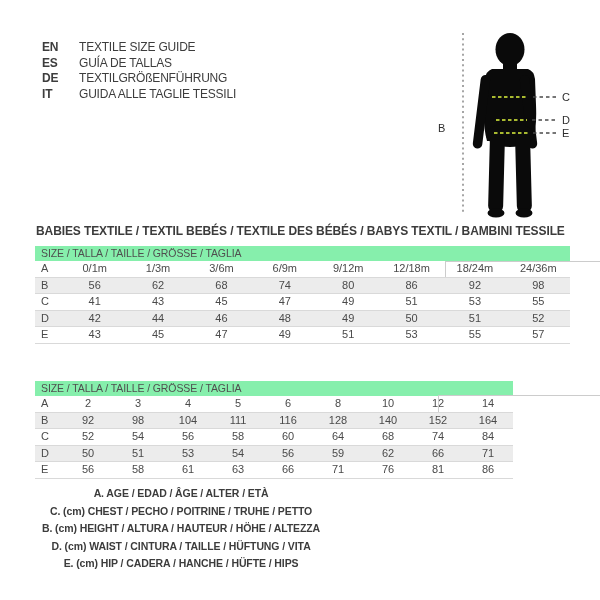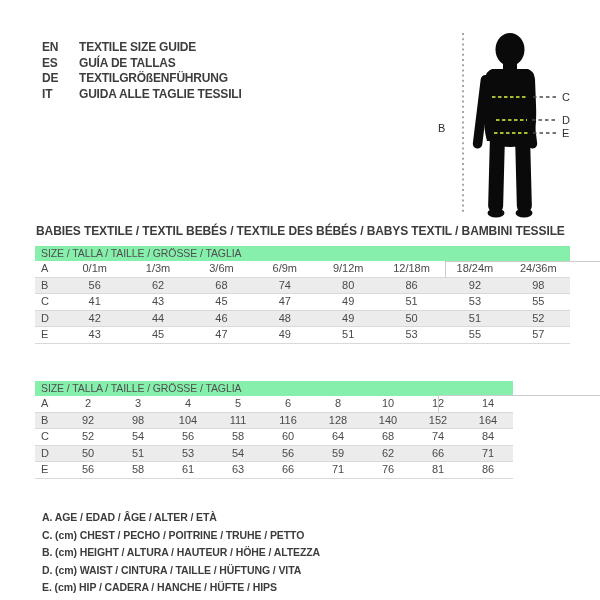--- a/index.html
+++ b/index.html
@@ -4,38 +4,38 @@
 <style>
   html,body{margin:0;padding:0;background:#fff;}
   .canvas{
     position:relative;width:600px;height:600px;background:#ffffff;
     font-family:"Liberation Sans",sans-serif;overflow:hidden;
   }
   
   .lang-list{position:absolute;left:42px;top:39px;}
   .lang-row{display:flex;height:15.8px;align-items:center;}
   .lang-code{width:37px;font-size:12px;font-weight:700;color:#3d3d3d;letter-spacing:-0.2px;}
-  .lang-label{font-size:12px;font-weight:700;color:#3d3d3d;letter-spacing:-0.2px;white-space:nowrap;}
+  .lang-label{font-size:12px;font-weight:400;color:#3d3d3d;letter-spacing:-0.2px;white-space:nowrap;}
   
   .figure{position:absolute;left:430px;top:15px;}
   .fig-label{font-family:"Liberation Sans",sans-serif;font-size:11px;fill:#2e2e2e;}
   
   .tbl-title{position:absolute;left:36px;font-size:12px;font-weight:700;color:#3c3c3c;letter-spacing:-0.1px;white-space:nowrap;}
   .tbl{position:absolute;left:35px;}
   .tbl-babies{top:246px;width:535px;}
   .tbl-children{top:381px;width:478px;}
   .thead{height:15px;line-height:15px;background:#86efac;color:#4f4f4f;font-size:10.5px;padding-left:6px;letter-spacing:-0.1px;box-sizing:border-box;}
   .trow{display:flex;height:16.6px;line-height:15.5px;border-bottom:1px solid #d9d9d9;box-sizing:border-box;font-size:11px;color:#4a4a4a;}
   .trow.stripe{background:#ececec;}
   .rlabel{width:22px;padding-left:6px;box-sizing:content-box;}
   .cell{flex:1;text-align:center;white-space:nowrap;}
   
   .artifact{position:absolute;background:#cccccc;}
   
-  .legend{position:absolute;left:42px;top:511px;}
+  .legend{position:absolute;left:42px;top:487px;text-align:center;}
   .legend-line{font-size:10.5px;font-weight:700;color:#3c3c3c;height:17.6px;letter-spacing:-0.1px;white-space:nowrap;}
 </style>
 </head>
 <body>
 
 <div class="canvas">
 
   <div class="lang-list">
     <div class="lang-row">
       <span class="lang-code">EN</span>

